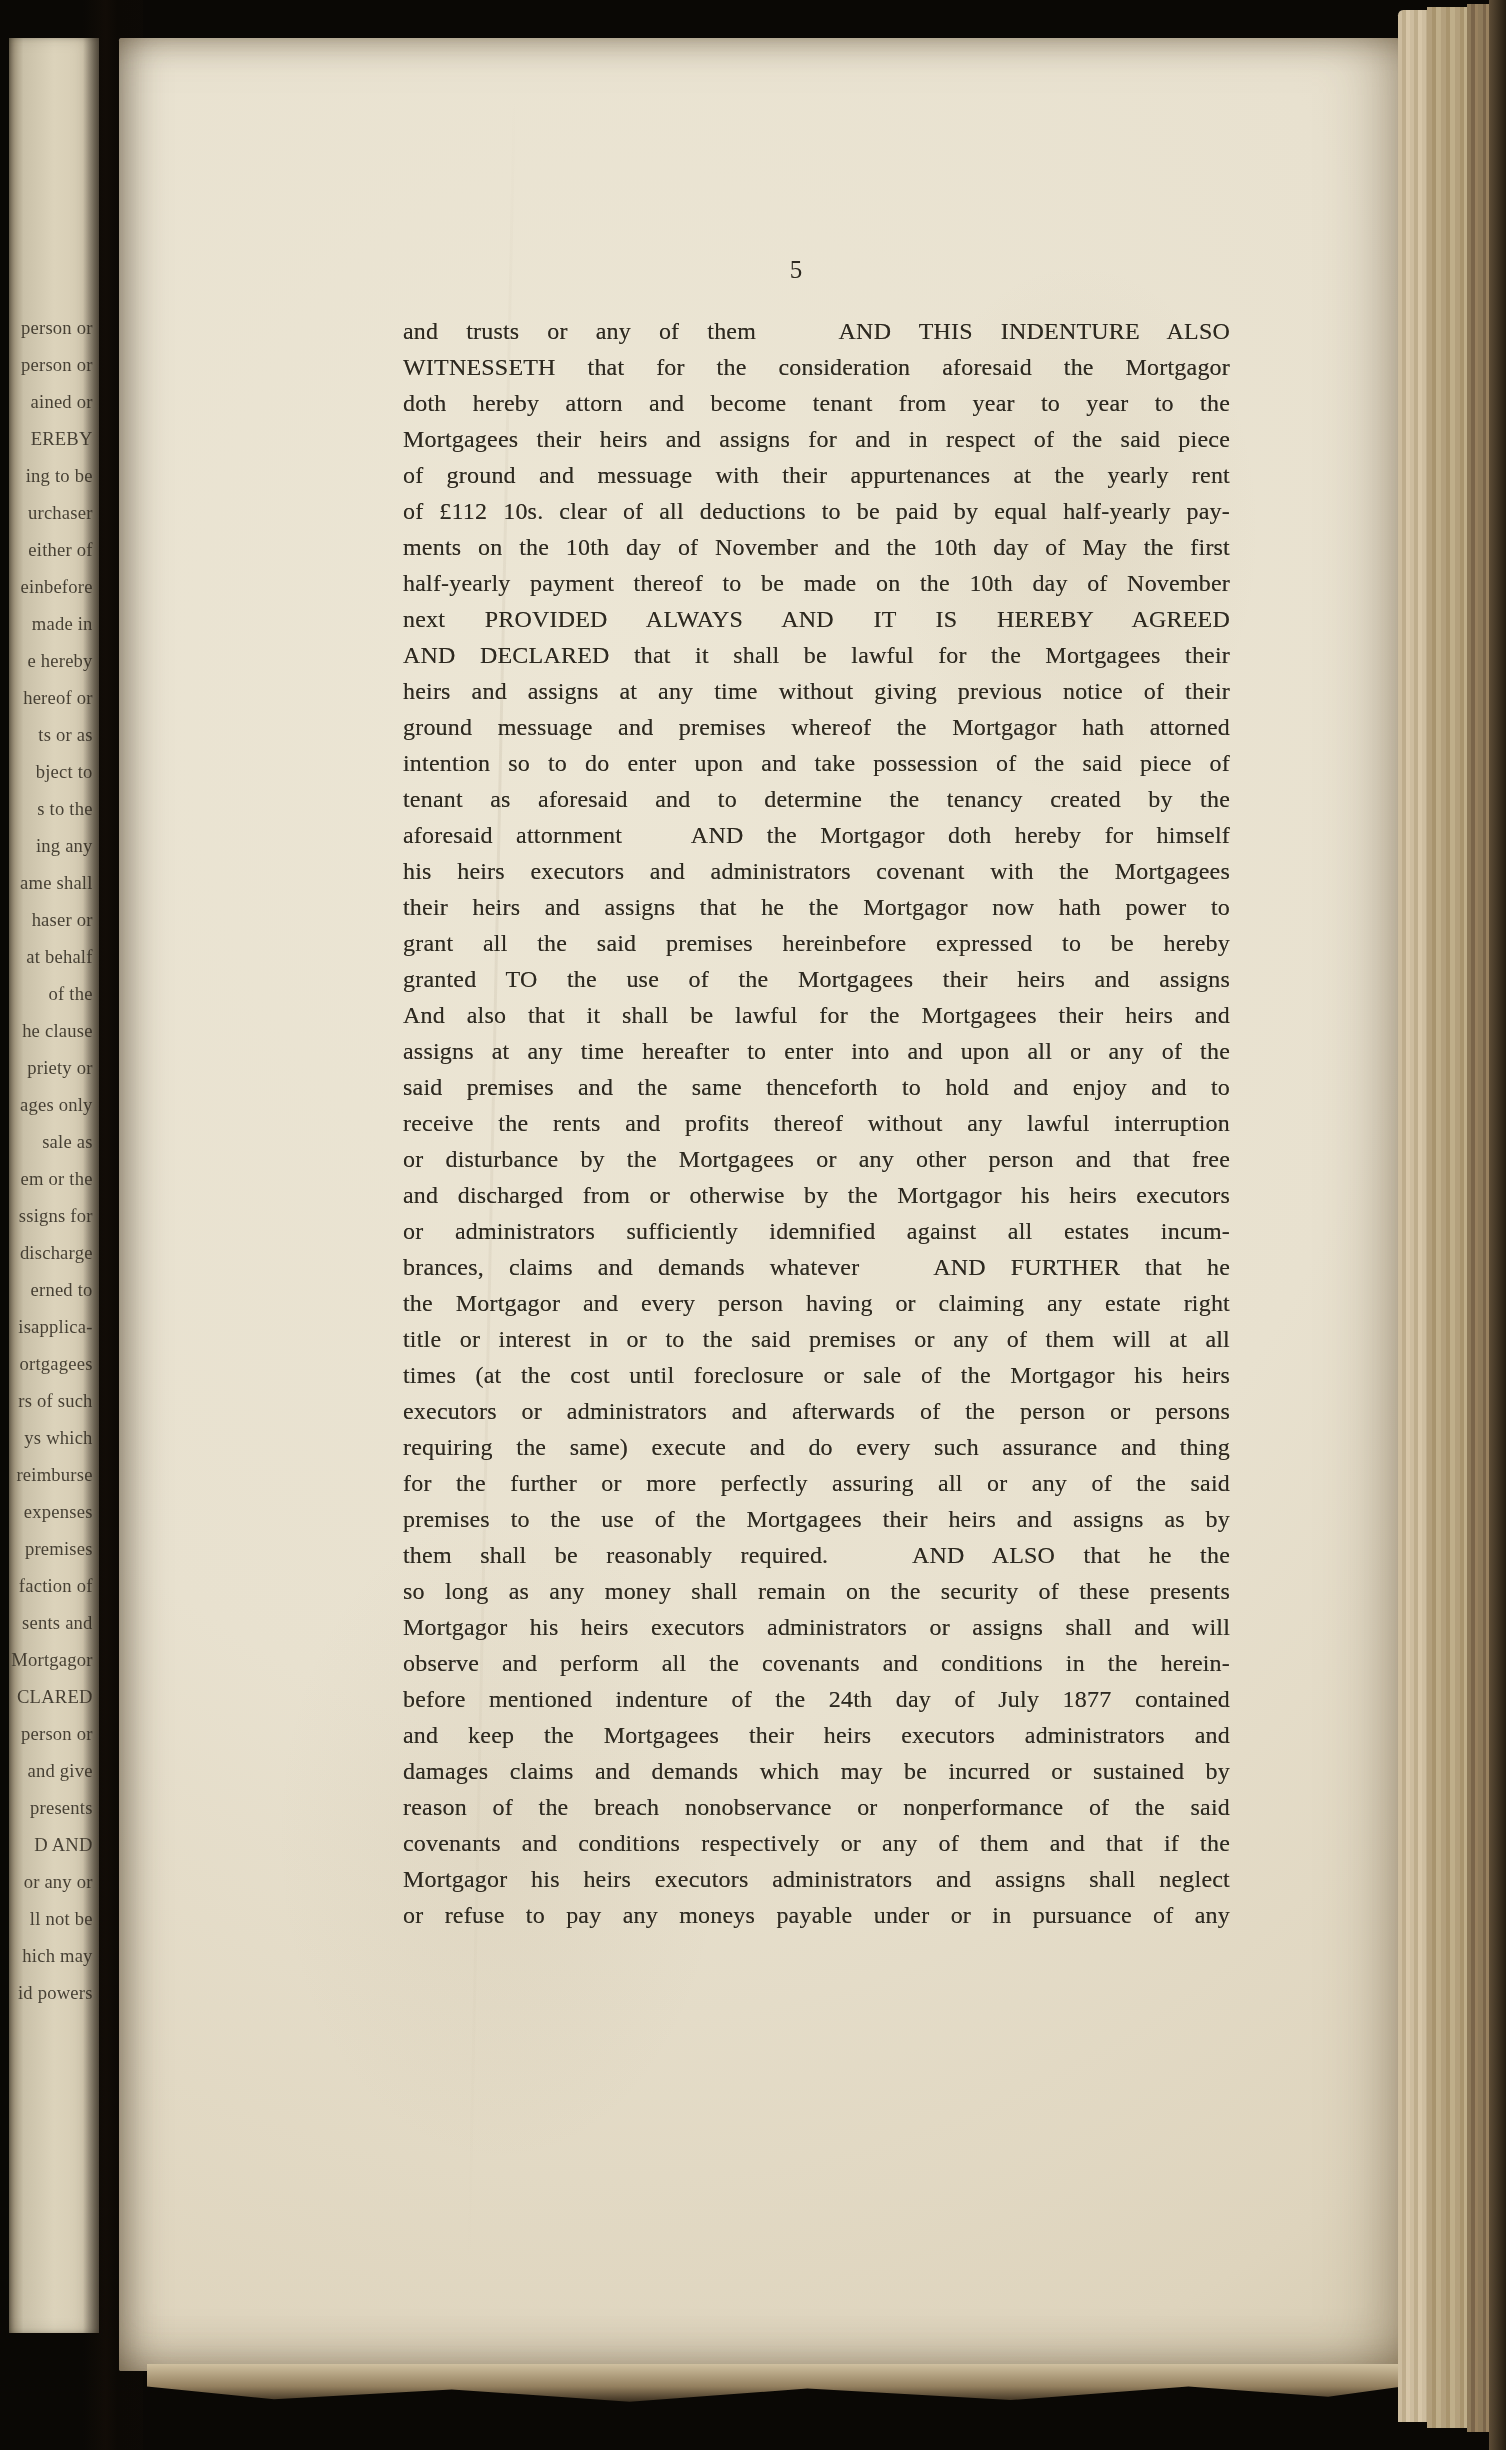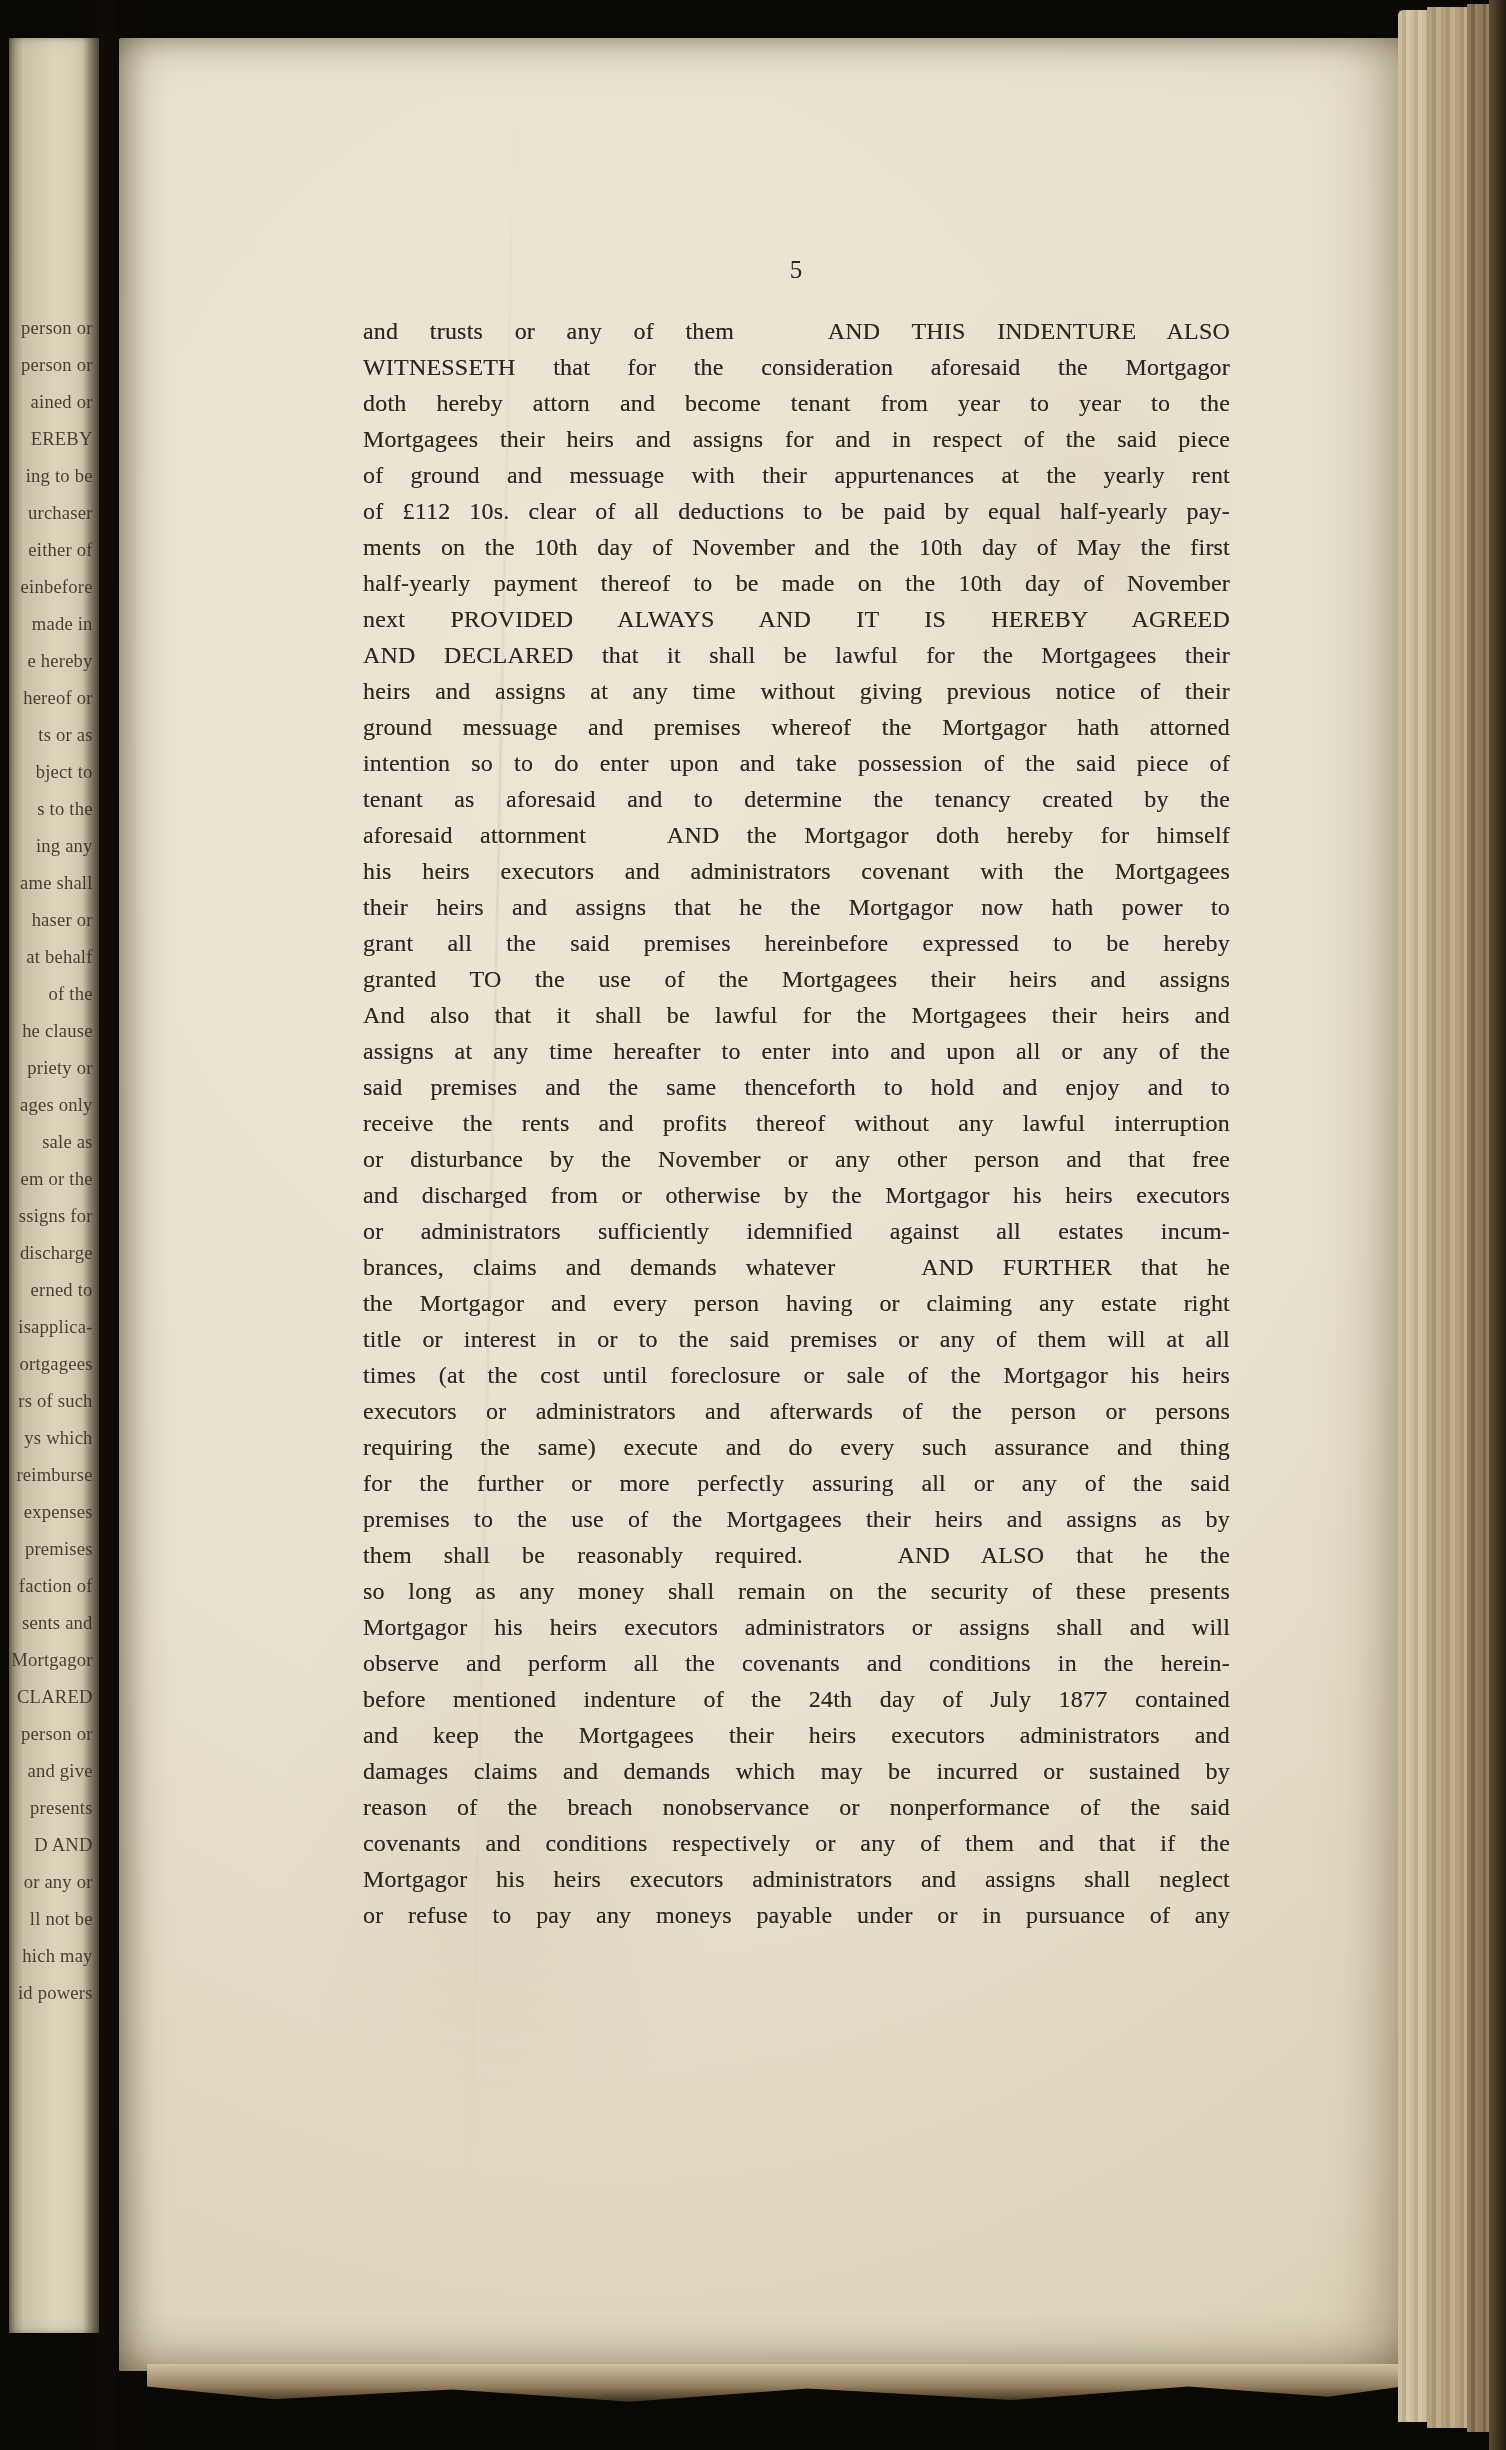--- a/index.html
+++ b/index.html
@@ -65,20 +65,21 @@
   }
   .text-block {
     position:absolute; left:244px; top:275px; width:867px;
     color:var(--ink,#2d2920);
   }
   .text-line {
     font-size:24px; line-height:36px;
     text-align:justify; text-align-last:justify;
     white-space:pre-wrap; letter-spacing:0.2px; word-spacing:1.3px;
     text-shadow: 0 0 0.5px rgba(45,40,30,.55);
+    margin-left: 40px;
   }
 
   
   .bottom-edge {
     position:absolute; left:147px; top:2364px; width:1270px; height:41px;
     background: linear-gradient(180deg,#cfc0a0 0%, #937f5e 55%, #2a2014 100%);
     clip-path: polygon(0 0,100% 0,100% 50%,93% 80%,82% 55%,68% 88%,52% 60%,38% 92%,24% 62%,10% 86%,0 55%);
   }
 
   
@@ -182,21 +183,21 @@
         <div class="text-line">tenant as aforesaid and to determine the tenancy created by the</div>
         <div class="text-line">aforesaid attornment   AND the Mortgagor doth hereby for himself</div>
         <div class="text-line">his heirs executors and administrators covenant with the Mortgagees</div>
         <div class="text-line">their heirs and assigns that he the Mortgagor now hath power to</div>
         <div class="text-line">grant all the said premises hereinbefore expressed to be hereby</div>
         <div class="text-line">granted TO the use of the Mortgagees their heirs and assigns</div>
         <div class="text-line">And also that it shall be lawful for the Mortgagees their heirs and</div>
         <div class="text-line">assigns at any time hereafter to enter into and upon all or any of the</div>
         <div class="text-line">said premises and the same thenceforth to hold and enjoy and to</div>
         <div class="text-line">receive the rents and profits thereof without any lawful interruption</div>
-        <div class="text-line">or disturbance by the November or any other person and that free</div>
+        <div class="text-line">or disturbance by the Mortgagees or any other person and that free</div>
         <div class="text-line">and discharged from or otherwise by the Mortgagor his heirs executors</div>
         <div class="text-line">or administrators sufficiently idemnified against all estates incum-</div>
         <div class="text-line">brances, claims and demands whatever   AND FURTHER that he</div>
         <div class="text-line">the Mortgagor and every person having or claiming any estate right</div>
         <div class="text-line">title or interest in or to the said premises or any of them will at all</div>
         <div class="text-line">times (at the cost until foreclosure or sale of the Mortgagor his heirs</div>
         <div class="text-line">executors or administrators and afterwards of the person or persons</div>
         <div class="text-line">requiring the same) execute and do every such assurance and thing</div>
         <div class="text-line">for the further or more perfectly assuring all or any of the said</div>
         <div class="text-line">premises to the use of the Mortgagees their heirs and assigns as by</div>

